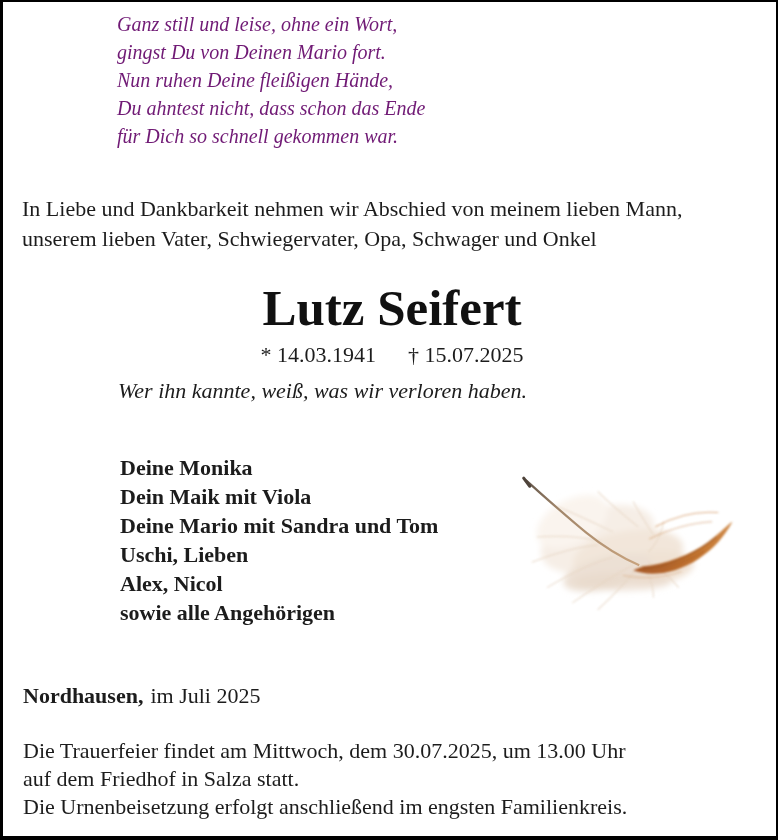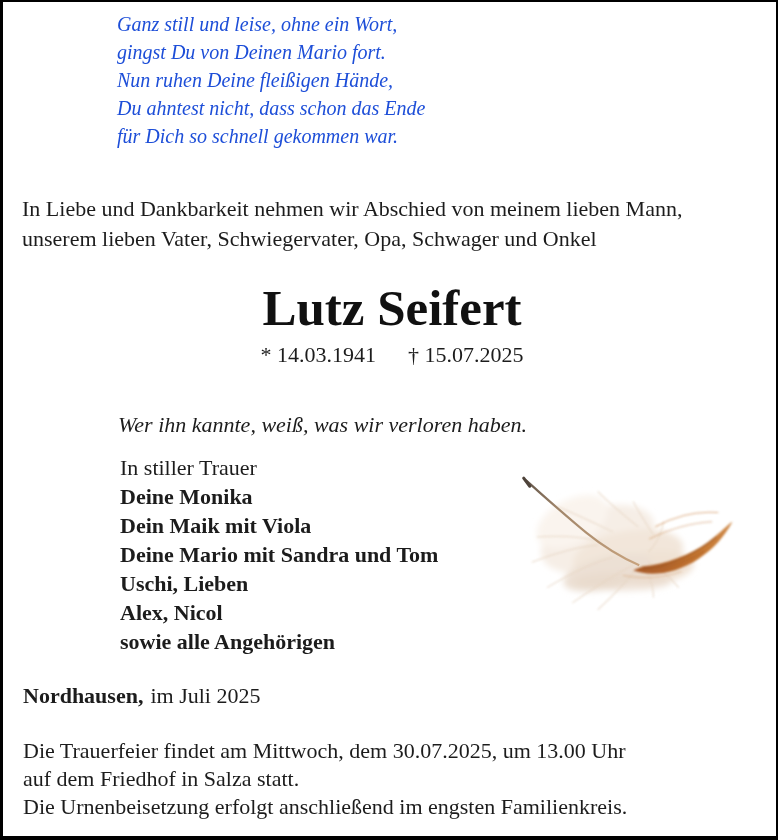--- a/index.html
+++ b/index.html
@@ -18,21 +18,21 @@
     overflow: hidden;
   }
   .abs { position: absolute; }
   .line, .funeral-line, .mourner, .intro-line { white-space: nowrap; }
 
   .poem {
     left: 114px; top: 8px;
     font-style: italic;
     font-size: 20px;
     line-height: 28px;
-    color: #1d4ed8;
+    color: #701a75;
   }
   .intro {
     left: 19px; top: 192px;
     font-size: 22px;
     line-height: 30px;
   }
   .name {
     left: 0; top: 280px;
     width: 778px;
     margin: 0;
@@ -44,21 +44,21 @@
   }
   .dates {
     left: 0; top: 340px;
     width: 778px;
     text-align: center;
     font-size: 22px;
     line-height: 26px;
   }
   .dates .birth { margin-right: 32px; }
   .quote {
-    left: 115px; top: 409px;
+    left: 115px; top: 375px;
     font-style: italic;
     font-size: 22px;
     line-height: 27px;
   }
   .mourners {
     left: 117px; top: 451px;
     font-size: 22px;
     line-height: 29px;
   }
   .mourners-intro { font-weight: normal; }
@@ -100,21 +100,20 @@
 
   <h1 class="abs name">Lutz Seifert</h1>
 
   <div class="abs dates">
     <span class="birth">* 14.03.1941</span><span class="death">† 15.07.2025</span>
   </div>
 
   <div class="abs quote">Wer ihn kannte, weiß, was wir verloren haben.</div>
 
   <div class="abs mourners">
-    <div class="mourners-intro">In stiller Trauer</div>
     <div>
         <div class="mourner">Deine Monika</div>
         <div class="mourner">Dein Maik mit Viola</div>
         <div class="mourner">Deine Mario mit Sandra und Tom</div>
         <div class="mourner">Uschi, Lieben</div>
         <div class="mourner">Alex, Nicol</div>
         <div class="mourner">sowie alle Angehörigen</div>
       </div>
   </div>
 

